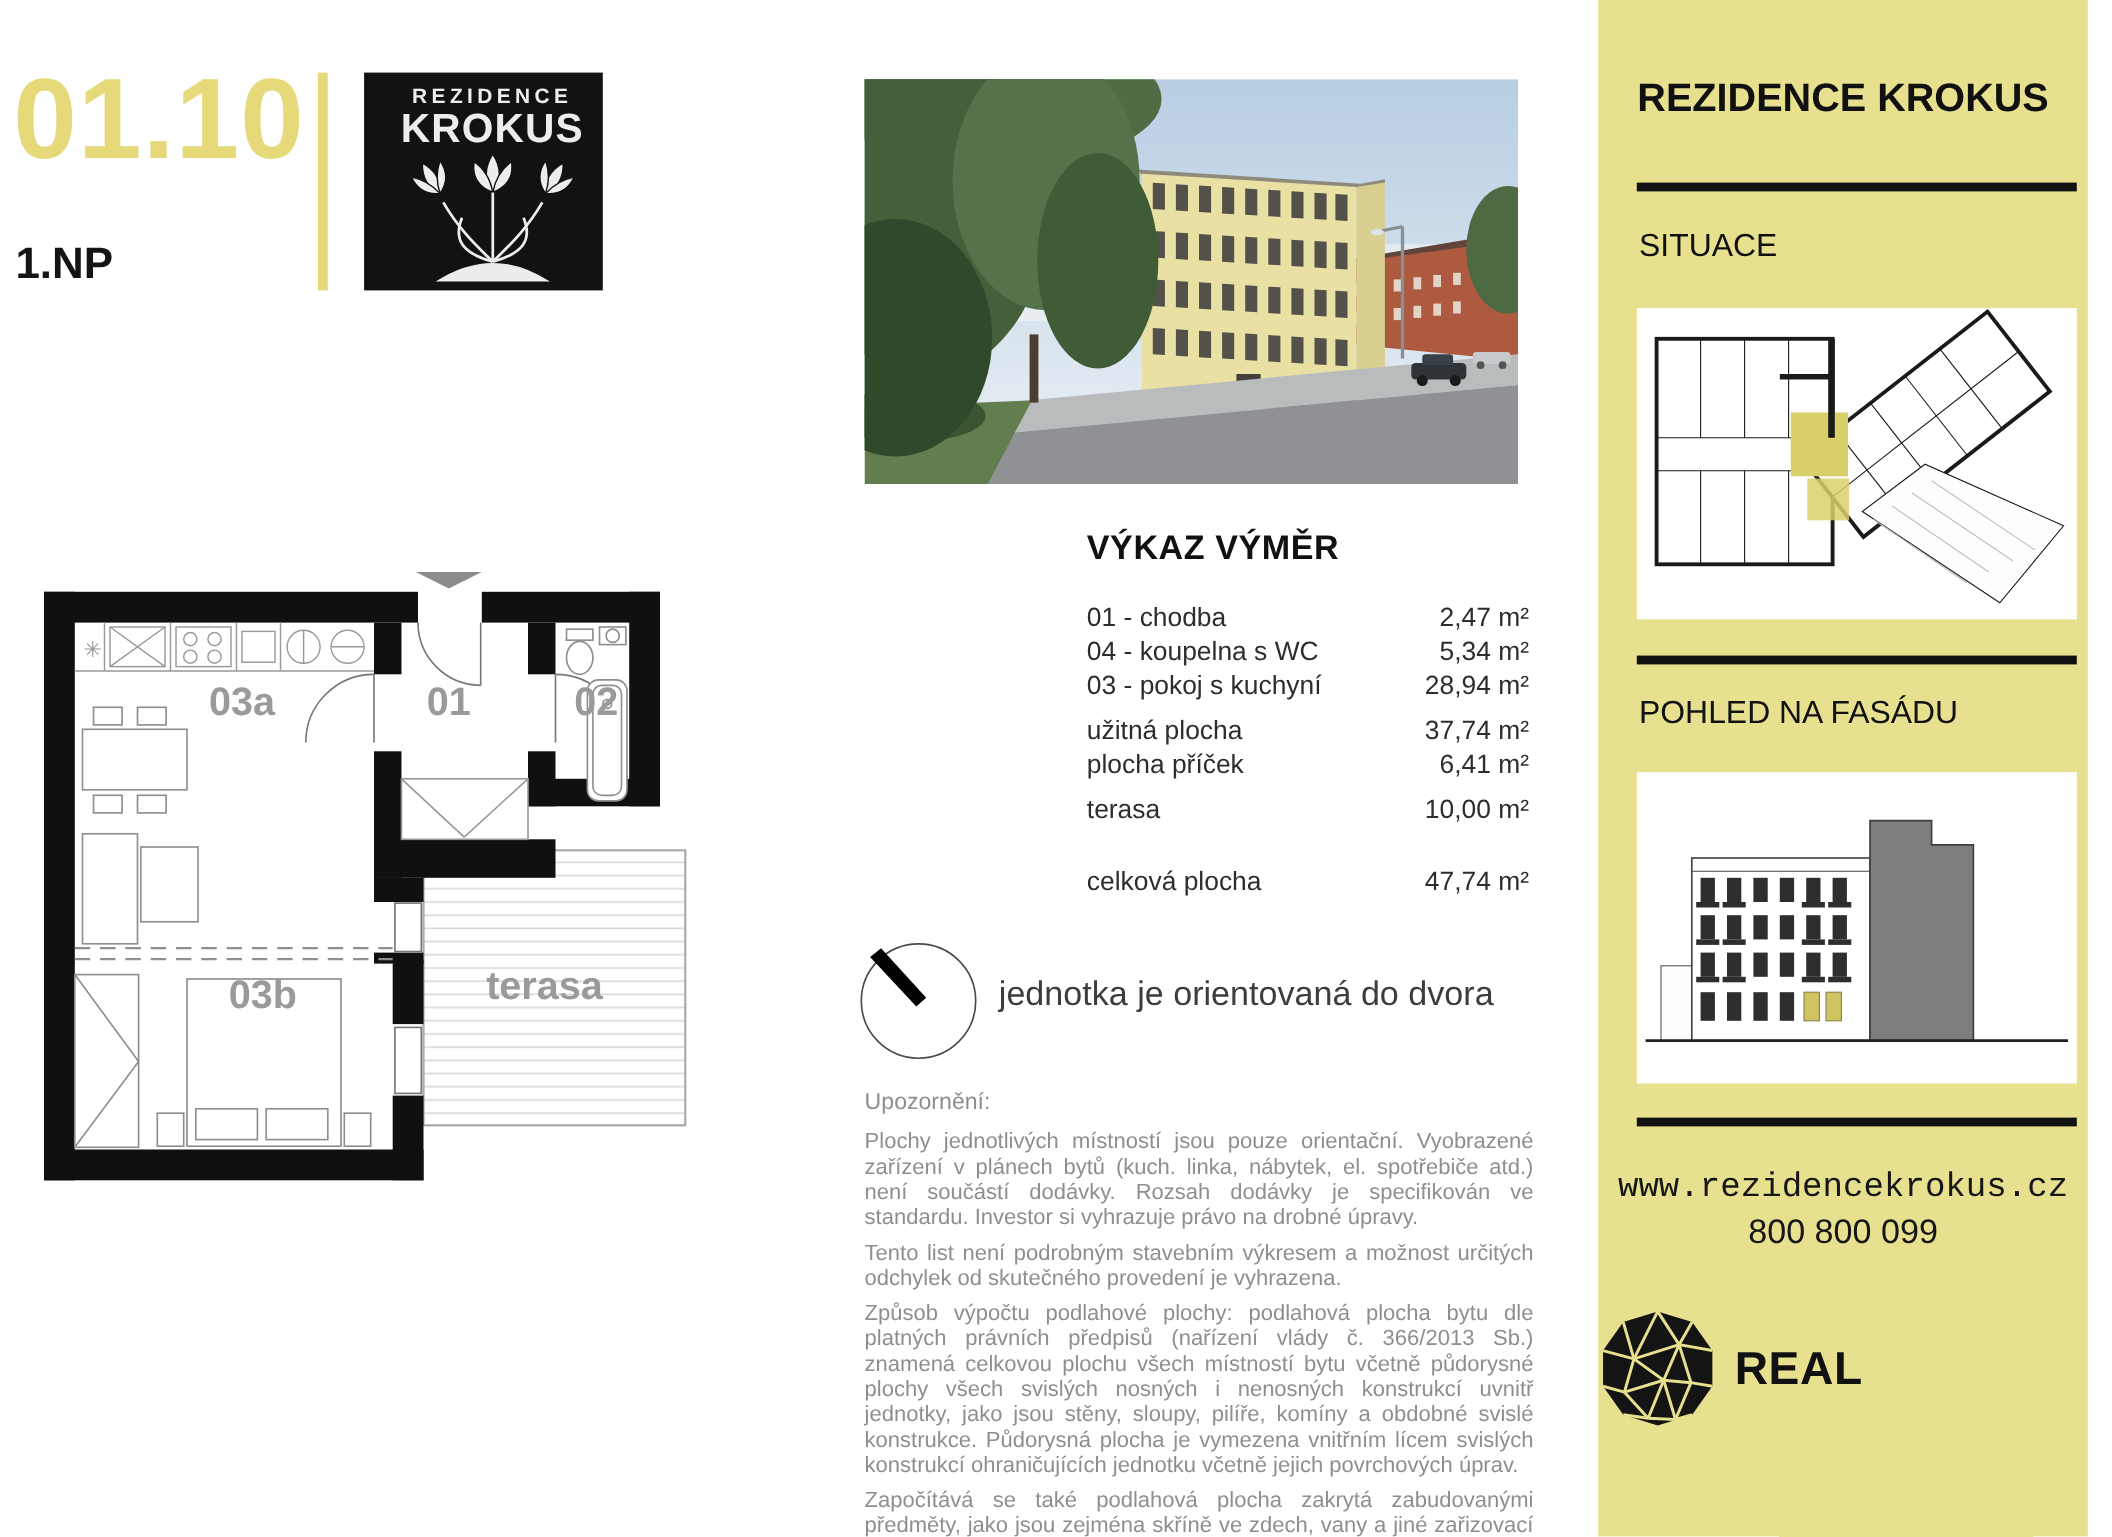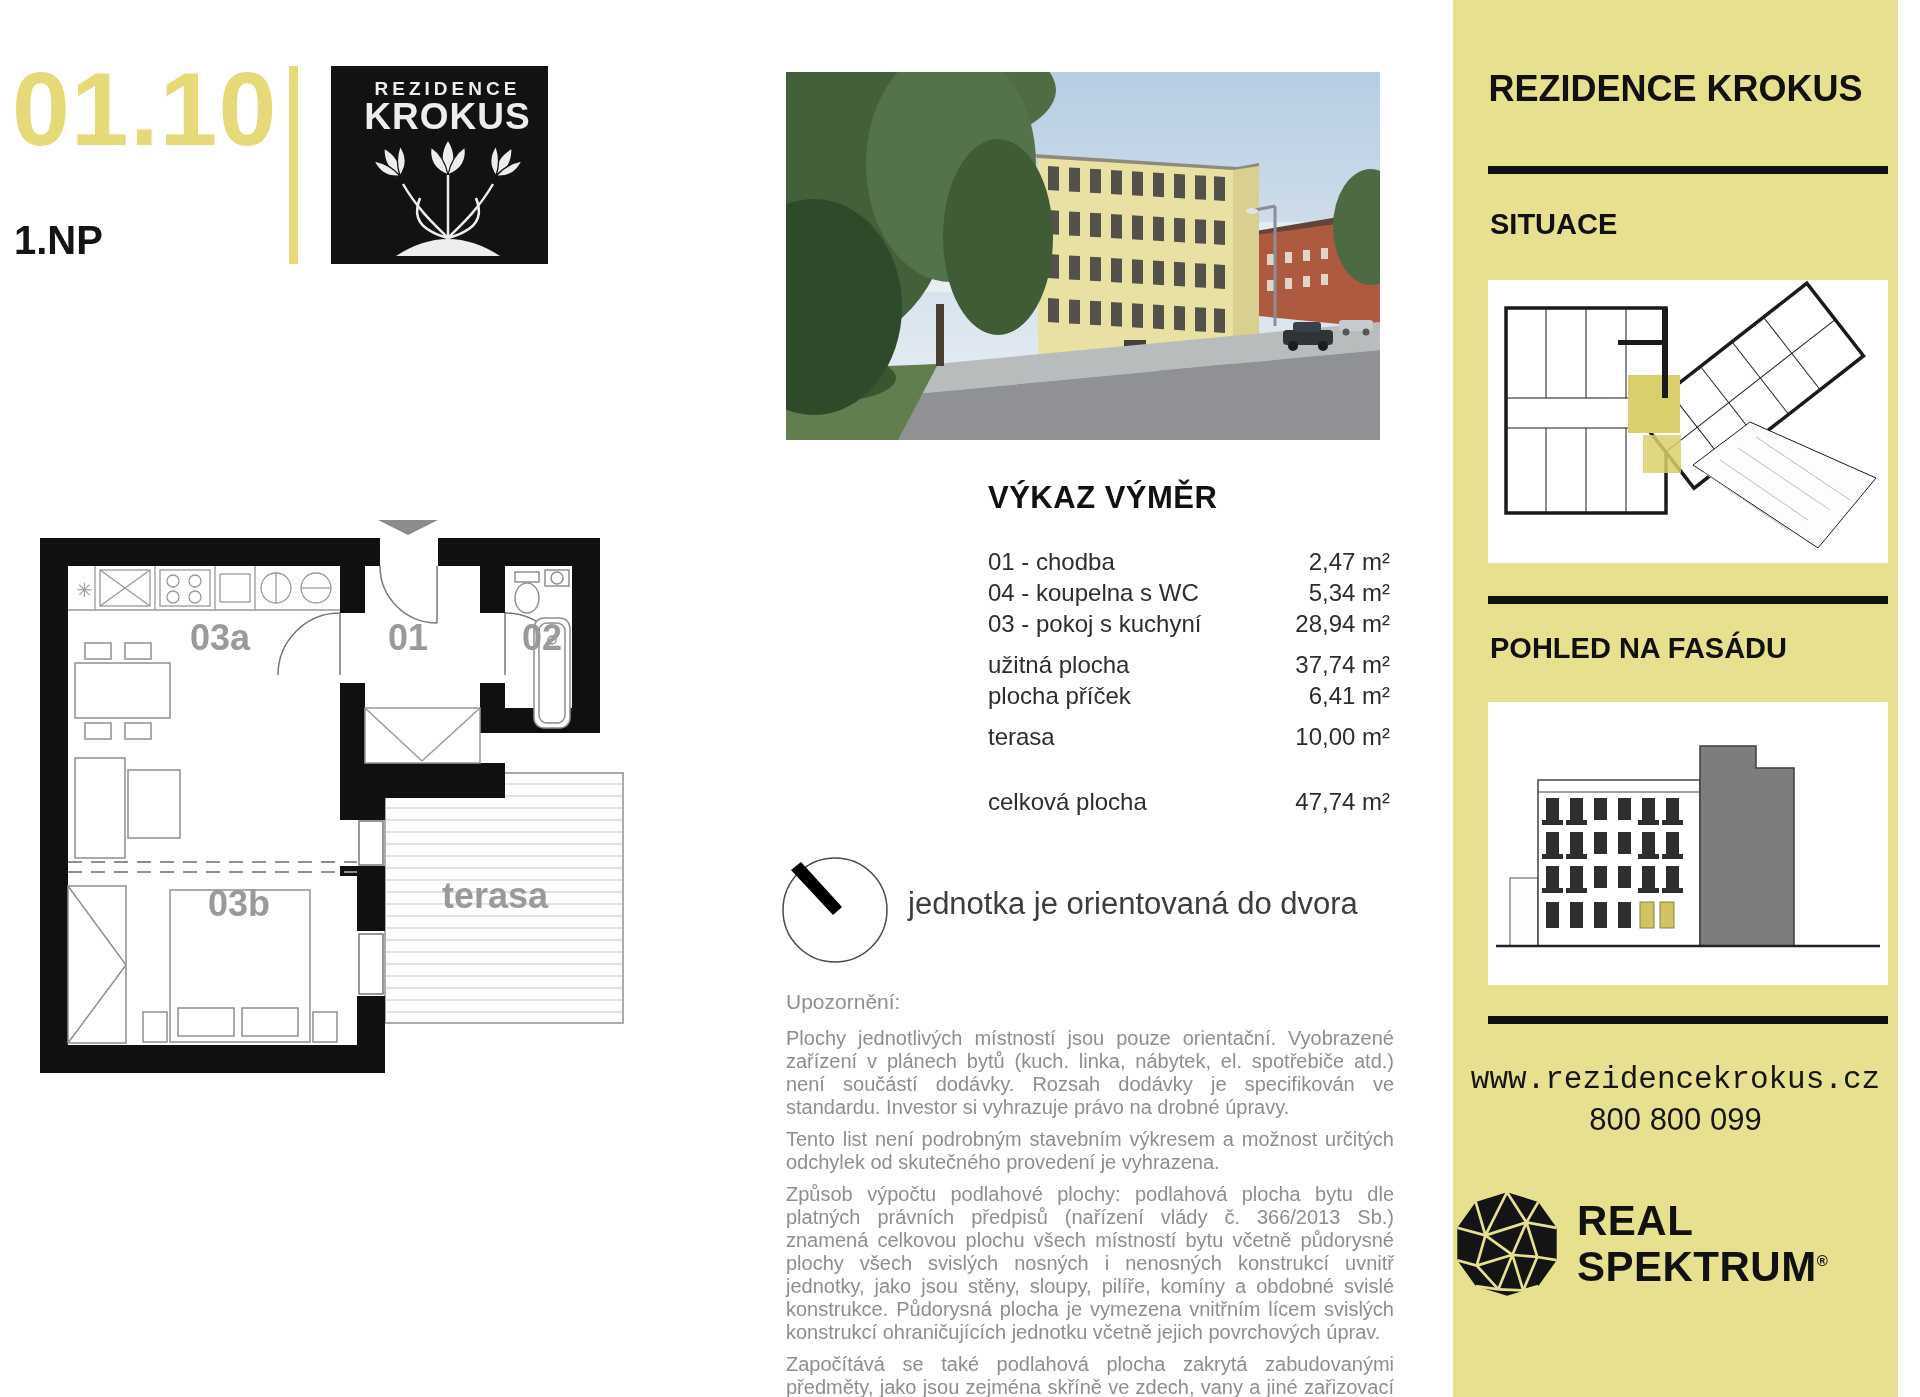--- a/index.html
+++ b/index.html
@@ -33,21 +33,21 @@
   
   #disclaimer{position:absolute;left:786px;top:990px;width:608px;color:#8e8e8e;}
   #disclaimer .dhead{font-size:21px;margin-bottom:13px;}
   #disclaimer p{font-size:20px;line-height:23px;text-align:justify;margin:0 0 9px 0;}
 
   
   #sidebar{position:absolute;left:1453px;top:0;width:445px;height:1397px;background:#e7e08f;}
   #sidebar .sb-title{position:absolute;top:68px;left:0;width:100%;text-align:center;font-size:36px;font-weight:bold;color:#111;}
   .sb-hr{position:absolute;left:35px;width:400px;height:8px;background:#111;}
   #sb-hr1{top:166px;} #sb-hr2{top:596px;} #sb-hr3{top:1016px;}
-  .sb-h{position:absolute;left:37px;font-size:29px;font-weight:bold;color:#111;}
+  .sb-h{position:absolute;left:37px;font-size:29px;font-weight:normal;color:#111;}
   #sb-h-situace{top:208px;} #sb-h-fasada{top:632px;}
   .sb-panel{position:absolute;left:35px;width:400px;height:283px;background:#fff;}
   #sb-panel-situace{top:280px;} #sb-panel-fasada{top:702px;}
   .sb-center{position:absolute;left:0;width:100%;text-align:center;color:#161616;}
   #sb-web{top:1062px;font-size:31px;font-family:Liberation Mono, monospace;}
   #sb-phone{top:1102px;font-size:31px;}
   #sb-rs{position:absolute;top:1190px;left:0;width:100%;display:flex;justify-content:flex-start;align-items:center;gap:16px;}
   #sb-rs .rs-text{color:#111;font-weight:bold;font-size:42px;line-height:40px;letter-spacing:0.5px;}
   #sb-rs .rs-reg{font-size:15px;vertical-align:super;}
 </style>
@@ -484,18 +484,17 @@
             <line x1="55" y1="60" x2="42" y2="92"></line>
           <line x1="78" y1="62" x2="65" y2="93"></line>
             <line x1="55" y1="60" x2="65" y2="93"></line>
           <line x1="21" y1="89" x2="42" y2="92"></line>
             <line x1="79" y1="89" x2="65" y2="93"></line>
           <line x1="42" y1="92" x2="65" y2="93"></line>
         </g>
       </svg>
       <div class="rs-text">
         <div>REAL</div>
-        <div><span>SPEKTRUM</span><span class="rs-reg">®</span></div>
       </div>
     </div>
   </div>
 
 </div>
 
 </body></html>

